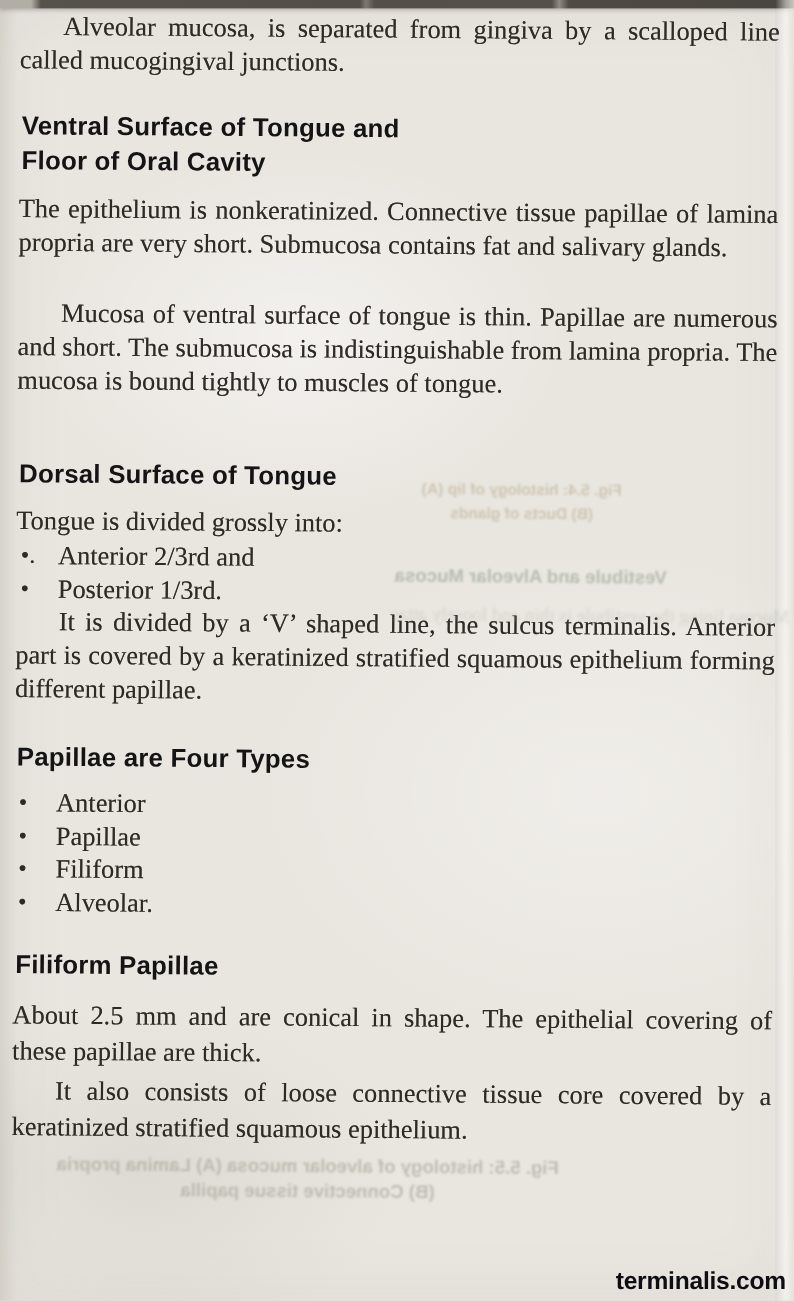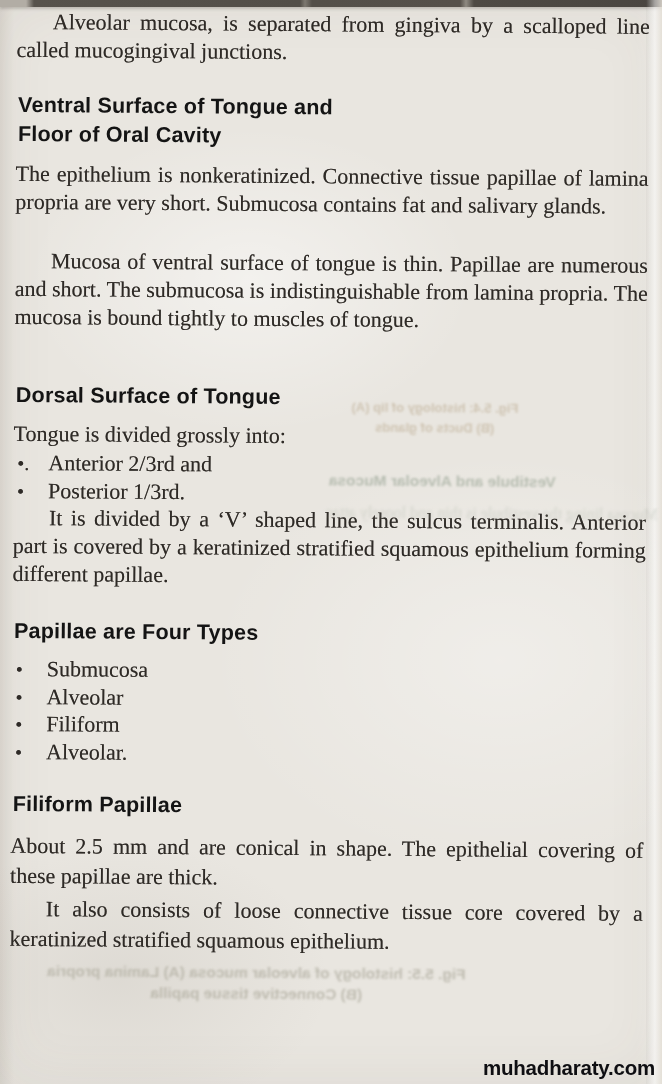--- a/index.html
+++ b/index.html
@@ -115,25 +115,25 @@
       <span class="marker">•</span>
       <span>Posterior 1/3rd.</span>
     </div>
 
     <p class="para indent" style="top:504px">It is divided by a ‘V’ shaped line, the sulcus terminalis. Anterior part is covered by a keratinized stratified squamous epithelium forming different papillae.</p>
 
     <div class="heading" style="top:617px">Papillae are Four Types</div>
 
     <div class="bullet-row" style="top:655px">
       <span class="marker">•</span>
-      <span>Submucosa</span>
+      <span>Anterior</span>
     </div>
     <div class="bullet-row" style="top:683px">
       <span class="marker">•</span>
-      <span>Alveolar</span>
+      <span>Papillae</span>
     </div>
     <div class="bullet-row" style="top:710px">
       <span class="marker">•</span>
       <span>Filiform</span>
     </div>
     <div class="bullet-row" style="top:738px">
       <span class="marker">•</span>
       <span>Alveolar.</span>
     </div>
 
@@ -152,14 +152,14 @@
 
     <div class="ghost ghost-line-mid">Mucosa lining the vestibule is thin and loosely attached</div>
 
     <div class="ghost ghost-caption-bottom">
       <div>Fig. 5.5: histology of alveolar mucosa (A) Lamina propria</div>
       <div>(B) Connective tissue papilla</div>
     </div>
 
   </div>
 
-  <div class="watermark">muhadharaty.com</div>
+  <div class="watermark">terminalis.com</div>
 </div>
 
 </body></html>

